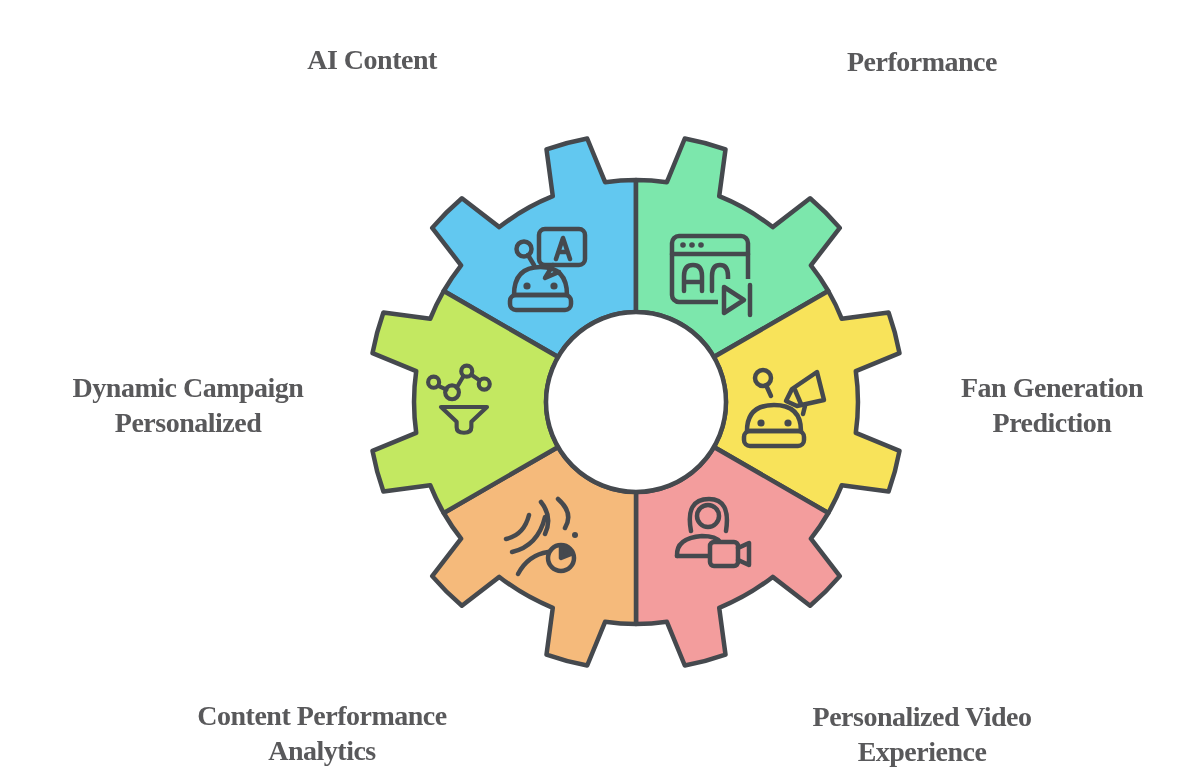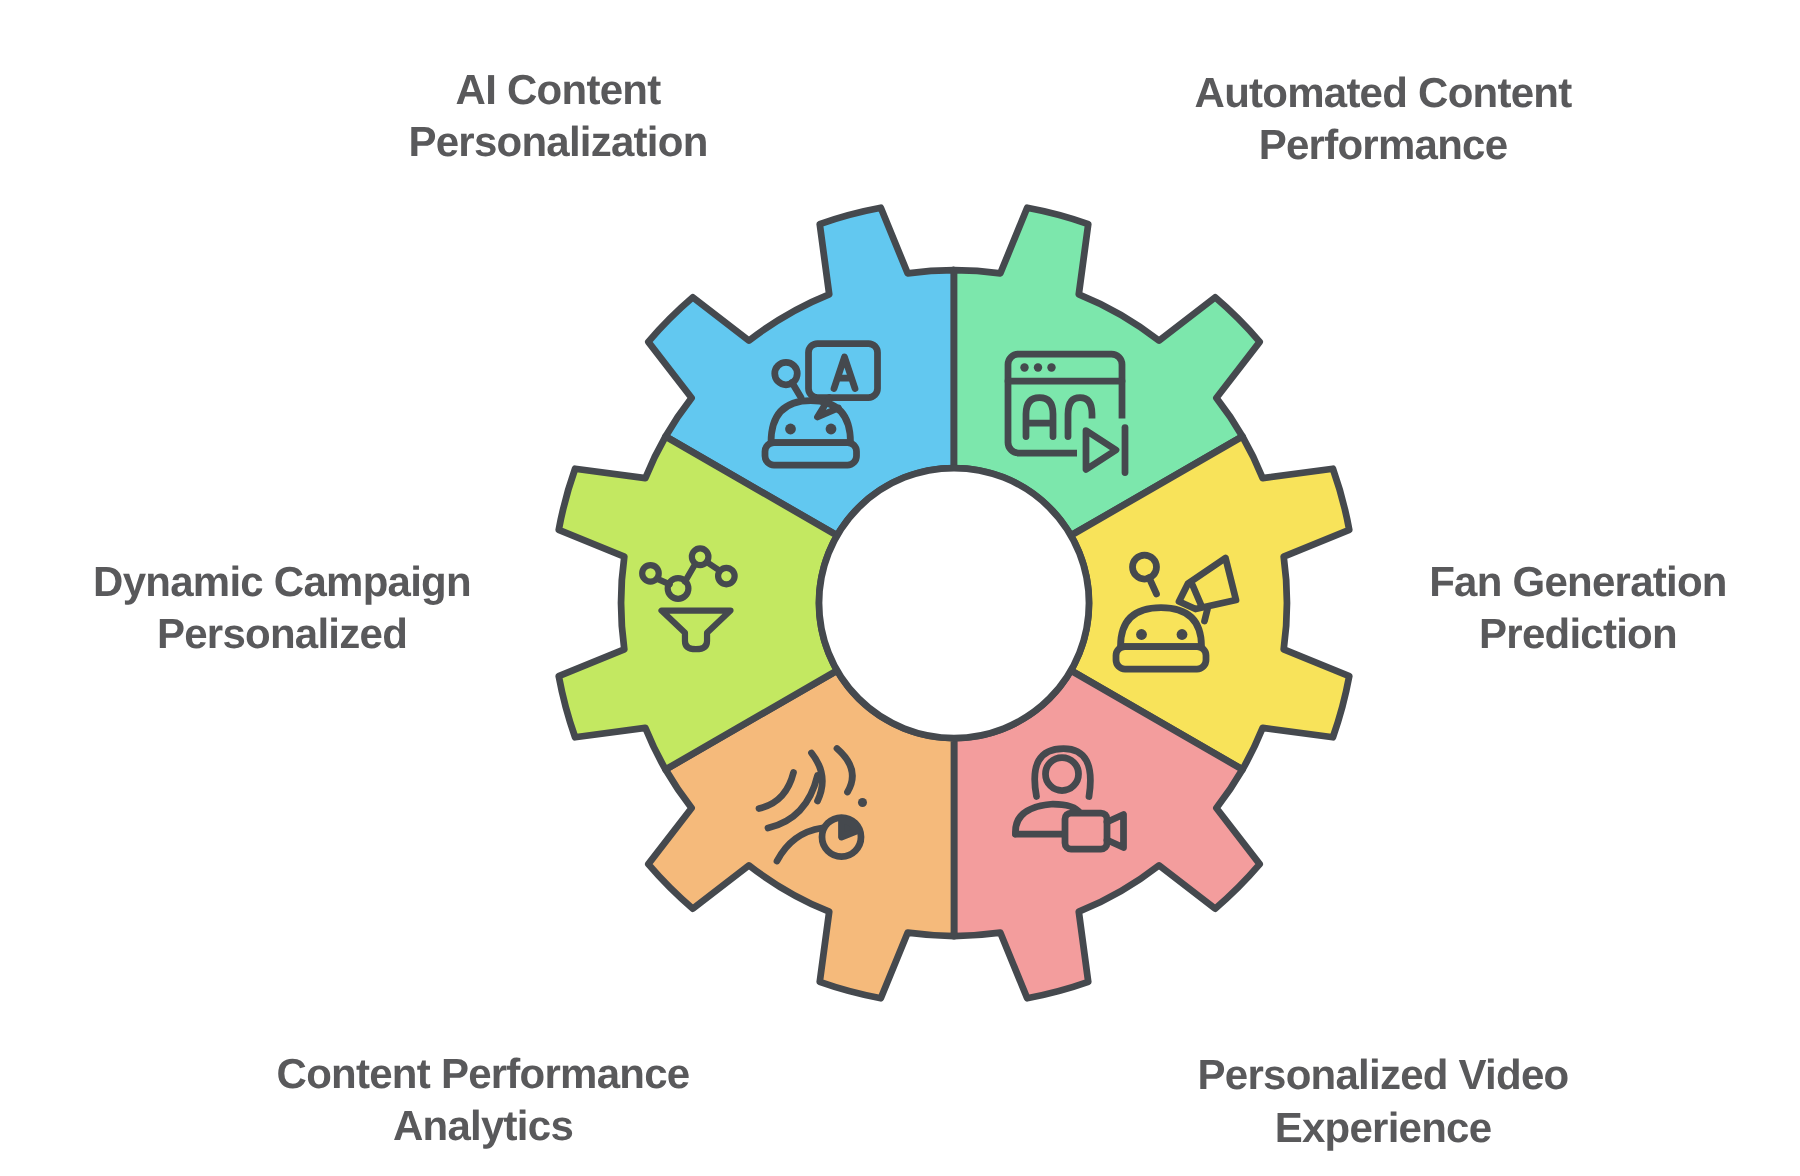--- a/index.html
+++ b/index.html
@@ -5,20 +5,21 @@
   :root{
     --outline-color:#45494E;
     --text-color:#59595B;
     --bg-color:#ffffff;
   }
   html,body{margin:0;padding:0;}
   body{background:var(--bg-color);font-family:"Liberation Sans",sans-serif;}
   .canvas{
     position:relative;width:1200px;height:784px;background:var(--bg-color);
     overflow:hidden;
+    font-family:Liberation Serif, serif;
   }
   svg.gear{position:absolute;left:0;top:0;color:var(--outline-color);}
   .seg-label{
     position:absolute;transform:translateX(-50%);
     text-align:center;white-space:nowrap;
     font-weight:700;font-size:28px;line-height:35px;letter-spacing:-0.5px;
     color:var(--text-color);
   }
   .lbl-0{left:372px;top:42px;}
   .lbl-1{left:922px;top:44px;}
@@ -128,24 +129,22 @@
         <path d="M 22 39 L 31 43"></path>
         <path d="M 42 41 L 49 29"></path>
         <path d="M 58 27 L 67 33"></path>
         <path d="M 25 62 L 75 62 L 58 78 L 58 84 Q 58 90 50 90 Q 42 90 42 84 L 42 78 Z"></path>
       </g>
     </svg>
   </svg>
 
   <div class="seg-label lbl-0">
     <div>AI Content</div>
-    <div>Personalization</div>
   </div>
   <div class="seg-label lbl-1">
-    <div>Automated Content</div>
     <div>Performance</div>
   </div>
   <div class="seg-label lbl-2">
     <div>Fan Generation</div>
     <div>Prediction</div>
   </div>
   <div class="seg-label lbl-4">
     <div>Content Performance</div>
     <div>Analytics</div>
   </div>

